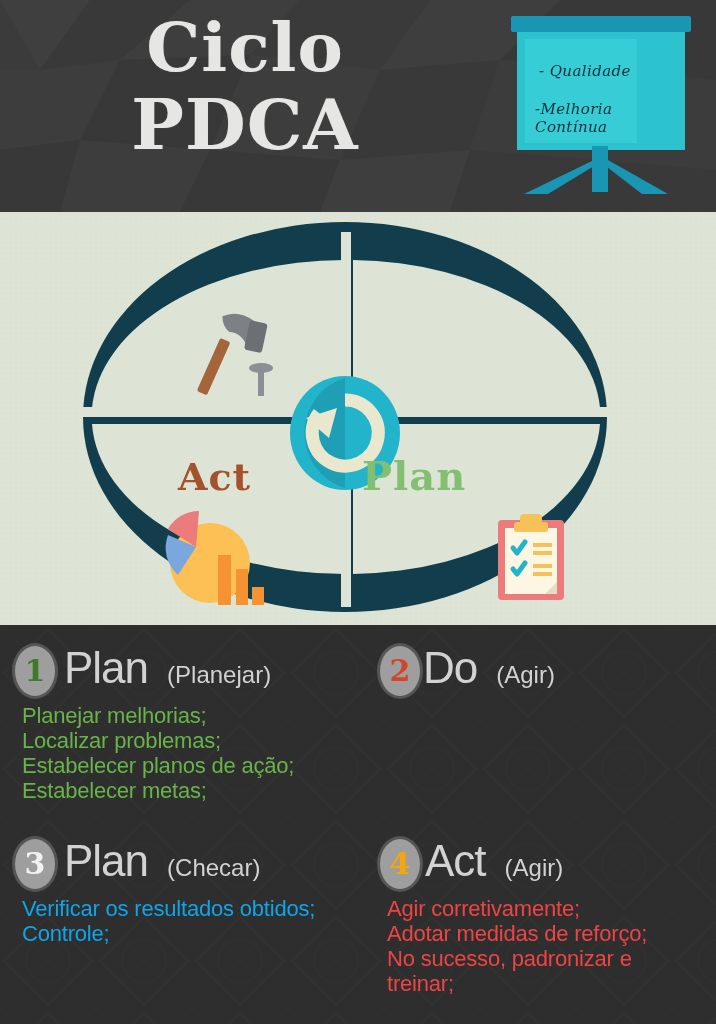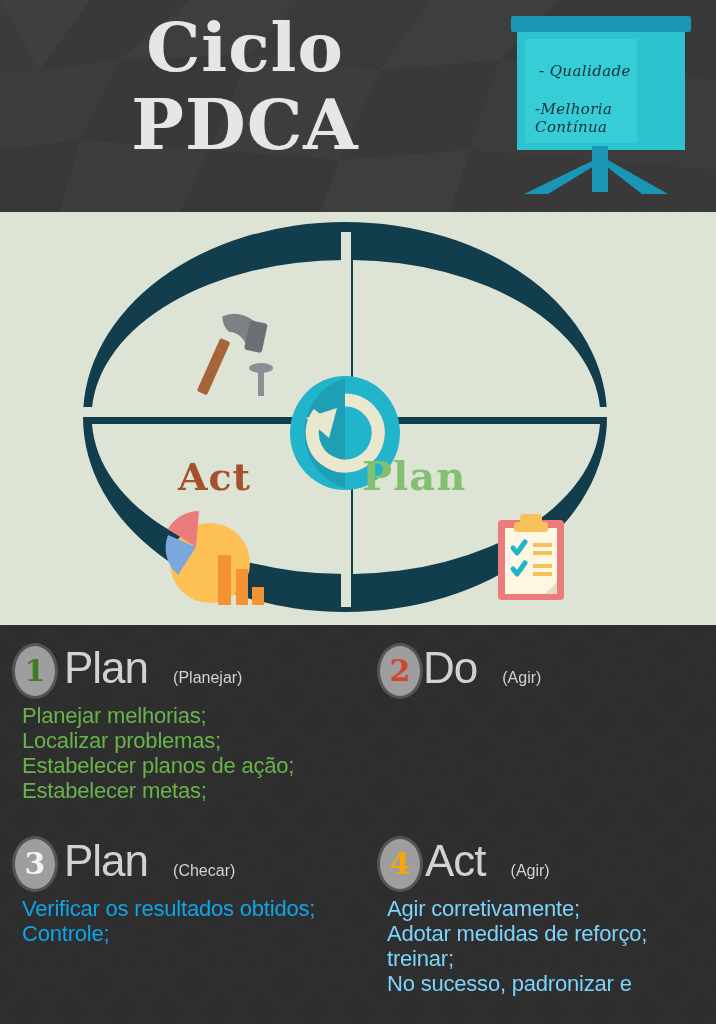--- a/index.html
+++ b/index.html
@@ -86,32 +86,32 @@
     font-family:"DejaVu Serif", serif; font-weight:bold; font-size:30px;
     line-height:1;
   }
   .step-title {
     position:absolute; left:52px; top:0;
     font-size:44px; line-height:58px; color:#d2d2d2;
     font-weight:300; letter-spacing:-1px;
     white-space:nowrap;
   }
   .step-title .pt {
-    font-size:16px; letter-spacing:0; color:#d2d2d2;
-    vertical-align:baseline; margin-left:25px;
+    font-size:24px; letter-spacing:0; color:#d2d2d2;
+    vertical-align:baseline; margin-left:19px;
   }
   .step-body {
     margin-top:2px; padding-left:10px;
     font-size:22px; line-height:25px; letter-spacing:-.2px;
   }
   .step-body div { white-space:nowrap; }
   .s1 .step-body { color:#69b44a; }
   .s2 .step-body { color:#d2452a; }
   .s3 .step-body { color:#0ea5e9; }
-  .s4 .step-body { color:#7dd3fc; }
+  .s4 .step-body { color:#ef4444; }
   .s2 .step-title { left:46px; }
   .s4 .step-title { left:48px; }
 </style>
 </head>
 <body>
 
 <div id="poster">
 
   <div class="header">
     <svg class="facets" width="716" height="212" viewBox="0 0 716 212">
@@ -300,19 +300,19 @@
         <div class="badge">
           <span style="color:#f5a60b">4</span>
         </div>
         <div class="step-title">
           <span>Act</span><span class="pt">(Agir)</span>
         </div>
       </div>
       <div class="step-body">
         <div>Agir corretivamente;</div>
         <div>Adotar medidas de reforço;</div>
+        <div>No sucesso, padronizar e</div>
         <div>treinar;</div>
-        <div>No sucesso, padronizar e</div>
       </div>
     </div>
   </div>
 
 </div>
 
 </body></html>

